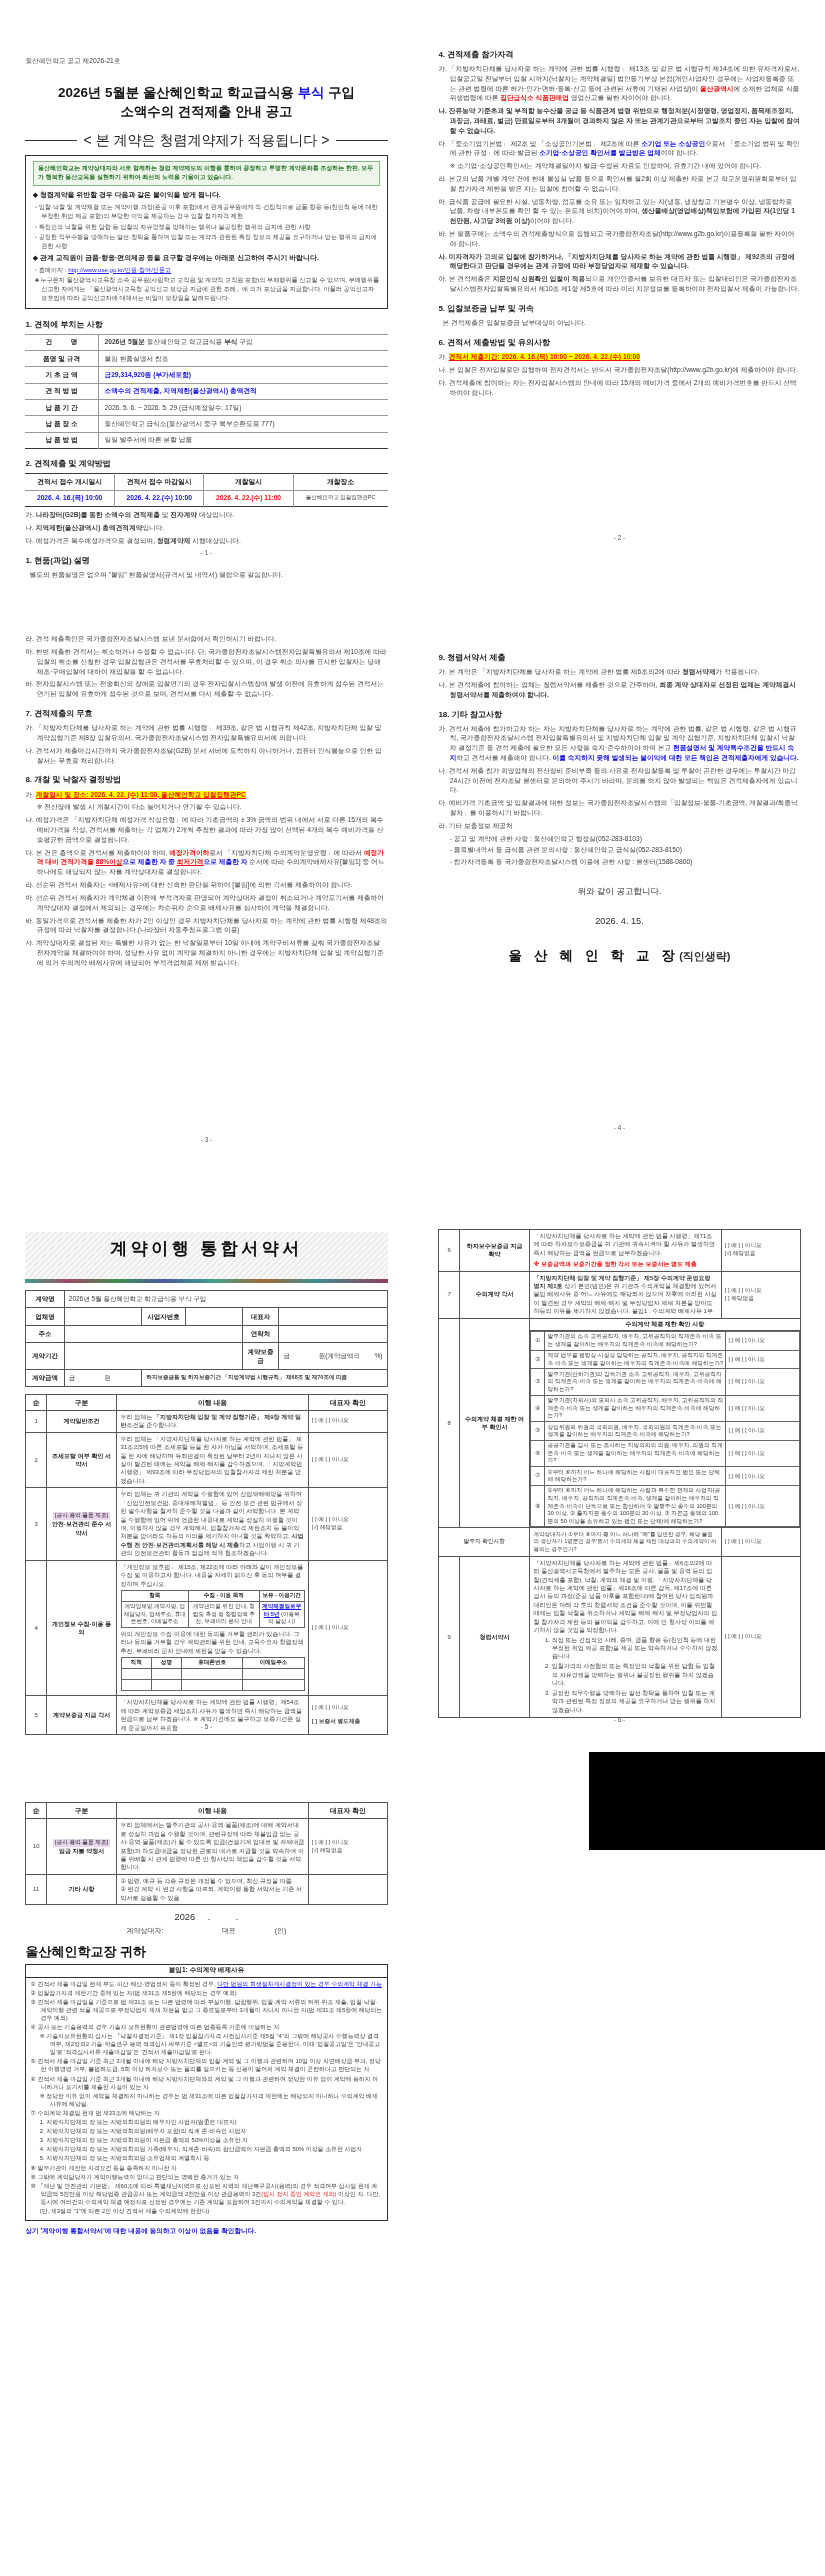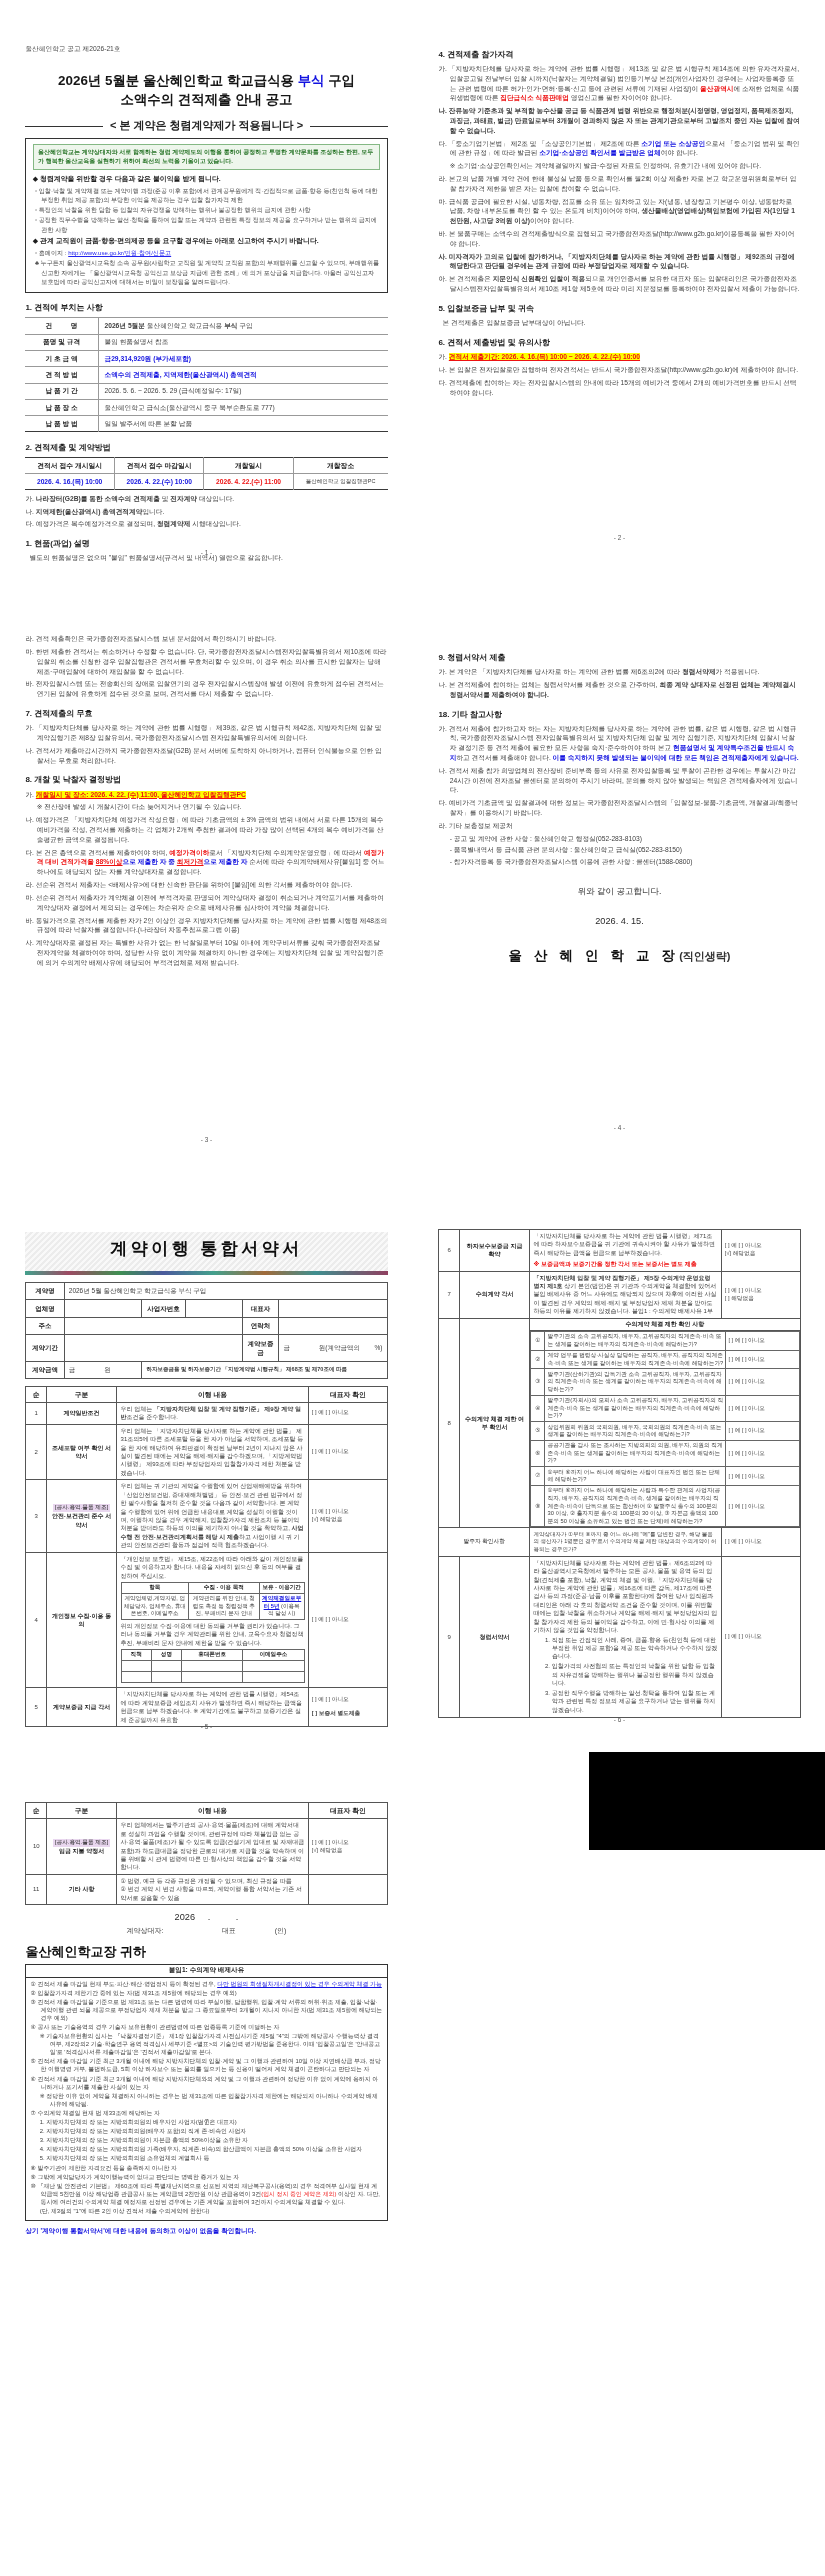--- a/index.html
+++ b/index.html
@@ -5,39 +5,39 @@
 html,body{margin:0;padding:0}
 body{width:825px;height:2576px;position:relative;background:#fff;
 font-family:"Liberation Sans","DejaVu Sans",sans-serif;color:#3c3c3c}
 .page{position:absolute;width:413px;box-sizing:border-box;padding:0 25.4px;font-size:6.7px;line-height:1.45;overflow:hidden}
 .b{font-weight:bold}.blue{color:#1212e0}.red{color:#ee1111}.u{text-decoration:underline}
 .hl{background:#ffff00}.sm{font-size:5.5px}.pre{white-space:pre}
 .docno{font-size:6.7px;color:#454545}
 .title{font-size:13.4px;font-weight:bold;text-align:center;color:#161616;line-height:1.4;margin-top:18.4px}
 .subt{display:flex;align-items:center;gap:7px;margin:8.5px 0 4.2px;color:#222}
 .subt:before,.subt:after{content:"";flex:1;border-top:1.1px solid #333}
-.subt .txt{font-size:11px;font-weight:bold}
+.subt .txt{font-size:14px;font-weight:normal}
 .wbox{border:1.1px solid #333;padding:5px 6.4px;font-size:6.1px;line-height:1.5}
 .gbox{border:0.7px solid #84b884;background:#eef6ec;color:#267326;font-weight:bold;padding:2.8px 4.2px;margin-bottom:4.2px;font-size:6px}
 .whead{font-weight:bold;font-size:6.9px;color:#1d1d1d;margin:2.8px 0 1.4px}
 .witem{padding-left:8.5px;text-indent:-6.4px;margin:1.1px 0;color:#474747}
 .link{color:#2222ee;text-decoration:underline}
 .sec{font-weight:bold;font-size:8px;color:#1d1d1d;margin:9.2px 0 3.5px}
 .t1{width:100%;border-collapse:collapse;border-top:1.4px solid #3a3a3a;border-bottom:1.4px solid #3a3a3a;margin:2.8px 0}
 .t1 td{border-top:0.7px solid #999;padding:2.8px 5.7px;vertical-align:middle}
 .t1 td.lab{width:61px;text-align:center;font-weight:bold;border-right:0.7px solid #999;white-space:pre;color:#222}
 .t2{width:100%;border-collapse:collapse;border-top:1.4px solid #3a3a3a;border-bottom:1.4px solid #3a3a3a;margin:2.8px 0;text-align:center}
 .t2 th{border:0.7px solid #999;border-top:none;font-size:6.8px;padding:2.8px 1.4px;color:#222}
 .t2 td{border:0.7px solid #999;border-bottom:none;padding:2.8px 1.4px}
 .t2 th:first-child,.t2 td:first-child{border-left:none}
 .t2 th:last-child,.t2 td:last-child{border-right:none}
 .it{padding-left:11.3px;text-indent:-11.3px;margin:3.2px 0}
 .it2{padding-left:18.4px;text-indent:-7px;margin:2.1px 0}
 .pgfoot{position:absolute;left:0;right:0;text-align:center;font-size:6.4px;color:#555}
-.band{background:repeating-linear-gradient(135deg,#ececec 0 2.1px,#f9f9f9 2.1px 4.2px);text-align:center;padding:5px 0 10px}
+.band{background:repeating-linear-gradient(135deg,#ececec 0 2.1px,#f9f9f9 2.1px 4.2px);text-align:center;padding:5px 0 18px}
 .band .bt{font-size:17px;font-weight:bold;color:#0e0e0e;letter-spacing:3.5px}
 .stripe{height:3.5px;background:linear-gradient(90deg,#43a08c,#9c4a62 12%,#3f8f52 26%,#4a5a9c 38%,#43a08c 52%,#a06a3a 66%,#3f8f8f 80%,#8f3f5f 100%)}
 .ct{width:100%;border-collapse:collapse;margin-top:7px;font-size:6.5px;border:1.4px solid #333}
 .ct td{border:0.7px solid #555;padding:3.5px 4.2px}
 .ct td.l{font-weight:bold;text-align:center;color:#1d1d1d}
 .pt{width:100%;border-collapse:collapse;margin-top:6.4px;font-size:6px;line-height:1.4;border:1.4px solid #333}
 .pt td,.pt th{border:0.7px solid #555;padding:2.1px 3.5px;vertical-align:middle}
 .pt th{text-align:center;font-size:6.8px;color:#1d1d1d;padding:2.8px 1.4px}
 .pt td.no{text-align:center;width:12.7px}
 .pt td.lab{text-align:center;font-weight:bold;width:62px;color:#1d1d1d}
@@ -62,21 +62,21 @@
 .signrow{white-space:pre;margin:2.1px 0 1.4px;text-align:center;font-size:7px}
 .closing{text-align:center;font-size:8.5px;margin-top:18.4px;color:#2a2a2a}
 .bigdate{text-align:center;font-size:9.2px;margin-top:17px;color:#2a2a2a}
 .signer{text-align:center;font-size:13.4px;font-weight:bold;letter-spacing:4.2px;color:#111;margin-top:18.4px}
 .signer .nt{font-size:11px;font-weight:bold;letter-spacing:0;color:#333}
 .black-patch{position:absolute;left:589px;top:1752px;width:237px;height:98px;background:#000}
 </style>
 </head>
 <body>
 
-<div class="page" id="pg1" style="left:0;top:0;height:597px;padding-top:44px">
+<div class="page" id="pg1" style="left:0;top:0;height:597px;padding-top:56px">
   <div class="docno">울산혜인학교 공고 제2026-21호</div>
   <div class="title">
     <div><span>2026년 5월분 울산혜인학교 학교급식용 </span><span class="blue">부식</span><span> 구입</span></div>
     <div>소액수의 견적제출 안내 공고</div>
   </div>
   <div class="subt">
       <span class="txt">&lt; 본 계약은 청렴계약제가 적용됩니다 &gt;</span>
     </div>
   <div class="wbox">
     <div class="gbox">울산혜인학교는 계약상대자와 서로 함께하는 청렴 계약제도의 이행을 통하여 공정하고 투명한 계약문화를 조성하는 한편, 모두가 행복한 울산교육을 실현하기 위하여 최선의 노력을 기울이고 있습니다.</div>

